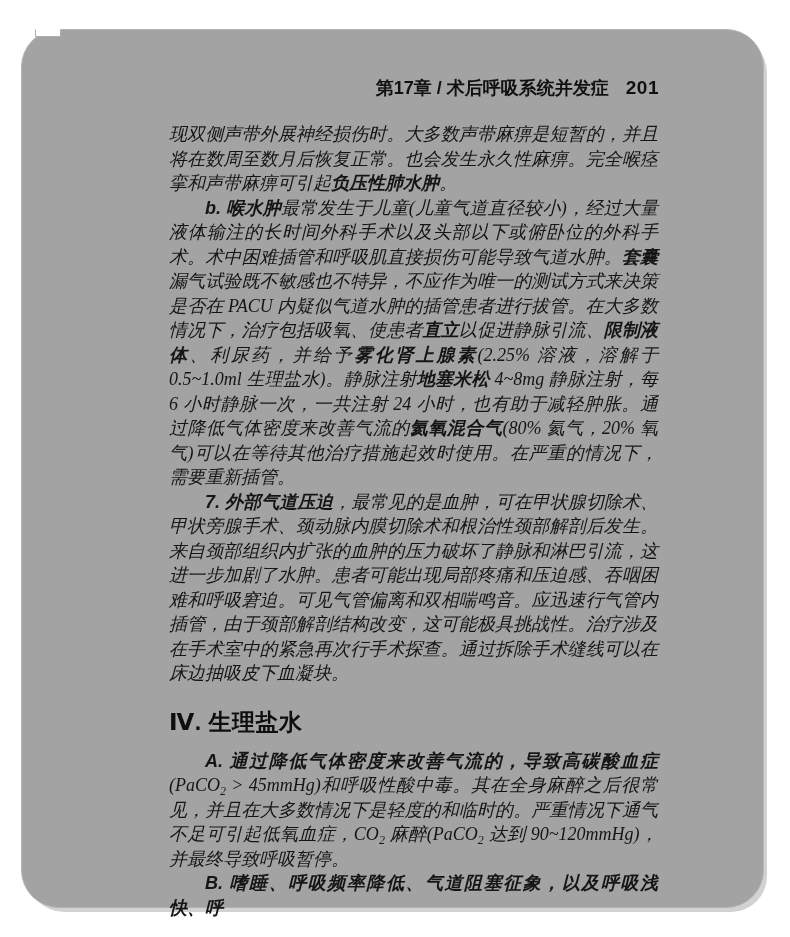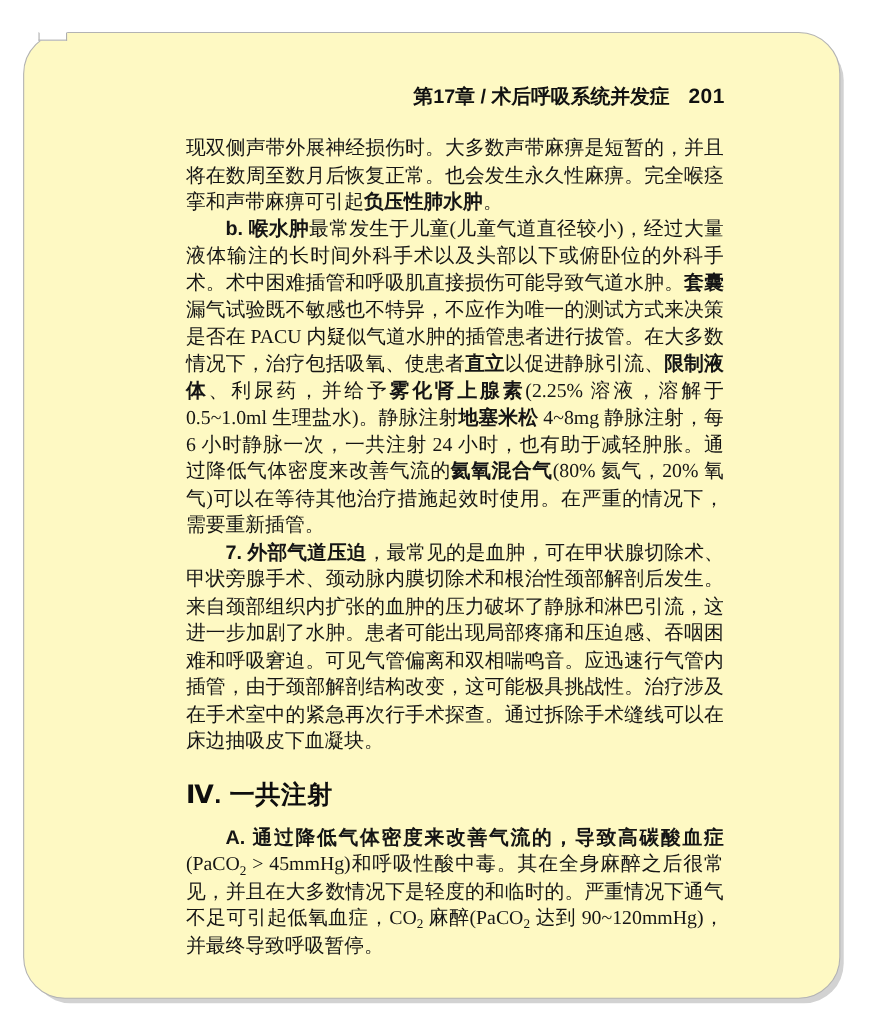--- a/index.html
+++ b/index.html
@@ -13,21 +13,21 @@
     position: relative;
     font-family: "Liberation Serif", "DejaVu Serif", serif;
     color: #151515;
   }
   .page-card {
     position: absolute;
     left: 21px;
     top: 29px;
     width: 741px;
     height: 877px;
-    background: #fef9c3;
+    background: #a3a3a3;
     border: 1.5px solid #b3b3b3;
     border-radius: 38px;
     box-shadow: 5px 6px 0 -2px #d2d2d2;
   }
   .scan-notch {
     position: absolute;
     top: -1px;
     left: 13px;
     width: 24px;
     height: 6px;
@@ -57,20 +57,21 @@
     top: 92px;
     left: 147px;
     width: 489px;
   }
   .para {
     margin: 0;
     font-size: 18px;
     line-height: 24.5px;
     text-align: justify;
     letter-spacing: 0;
+    font-style: italic;
   }
   .para.indent {
     text-indent: 2em;
   }
   .b {
     font-weight: 700;
     font-family: "Liberation Sans", "DejaVu Sans", sans-serif;
   }
   .sub {
     font-size: 12px;
@@ -93,16 +94,17 @@
   <div class="scan-notch"></div>
 
   <div class="running-head">
     <span>第17章 / 术后呼吸系统并发症</span><span class="pagenum">201</span>
   </div>
 
   <div class="content">
     <p class="para"><span>现双侧声带外展神经损伤时。大多数声带麻痹是短暂的，并且将在数周至数月后恢复正常。也会发生永久性麻痹。完全喉痉挛和声带麻痹可引起</span><span class="b">负压性肺水肿</span><span>。</span></p>
     <p class="para indent"><span class="b">b. 喉水肿</span><span>最常发生于儿童(儿童气道直径较小)，经过大量液体输注的长时间外科手术以及头部以下或俯卧位的外科手术。术中困难插管和呼吸肌直接损伤可能导致气道水肿。</span><span class="b">套囊</span><span>漏气试验既不敏感也不特异，不应作为唯一的测试方式来决策是否在 PACU 内疑似气道水肿的插管患者进行拔管。在大多数情况下，治疗包括吸氧、使患者</span><span class="b">直立</span><span>以促进静脉引流、</span><span class="b">限制液体</span><span>、利尿药，并给予</span><span class="b">雾化肾上腺素</span><span>(2.25% 溶液，溶解于 0.5~1.0ml 生理盐水)。静脉注射</span><span class="b">地塞米松</span><span> 4~8mg 静脉注射，每 6 小时静脉一次，一共注射 24 小时，也有助于减轻肿胀。通过降低气体密度来改善气流的</span><span class="b">氦氧混合气</span><span>(80% 氦气，20% 氧气)可以在等待其他治疗措施起效时使用。在严重的情况下，需要重新插管。</span></p>
     <p class="para indent"><span class="b">7. 外部气道压迫</span><span>，最常见的是血肿，可在甲状腺切除术、甲状旁腺手术、颈动脉内膜切除术和根治性颈部解剖后发生。来自颈部组织内扩张的血肿的压力破坏了静脉和淋巴引流，这进一步加剧了水肿。患者可能出现局部疼痛和压迫感、吞咽困难和呼吸窘迫。可见气管偏离和双相喘鸣音。应迅速行气管内插管，由于颈部解剖结构改变，这可能极具挑战性。治疗涉及在手术室中的紧急再次行手术探查。通过拆除手术缝线可以在床边抽吸皮下血凝块。</span></p>
-    <h2 class="section-heading">Ⅳ. 一共注射</h2>
+    <h2 class="section-heading">Ⅳ. 生理盐水</h2>
     <p class="para indent"><span class="b">A. 通过降低气体密度来改善气流的，导致高碳酸血症</span><span>(PaCO</span><span class="sub">2</span><span> &gt; 45mmHg)和呼吸性酸中毒。其在全身麻醉之后很常见，并且在大多数情况下是轻度的和临时的。严重情况下通气不足可引起低氧血症，CO</span><span class="sub">2</span><span> 麻醉(PaCO</span><span class="sub">2</span><span> 达到 90~120mmHg)，并最终导致呼吸暂停。</span></p>
+    <p class="para indent"><span class="b">B. 嗜睡、呼吸频率降低、气道阻塞征象，以及呼吸浅快、呼</span></p>
   </div>
 </div>
 
 </body></html>

